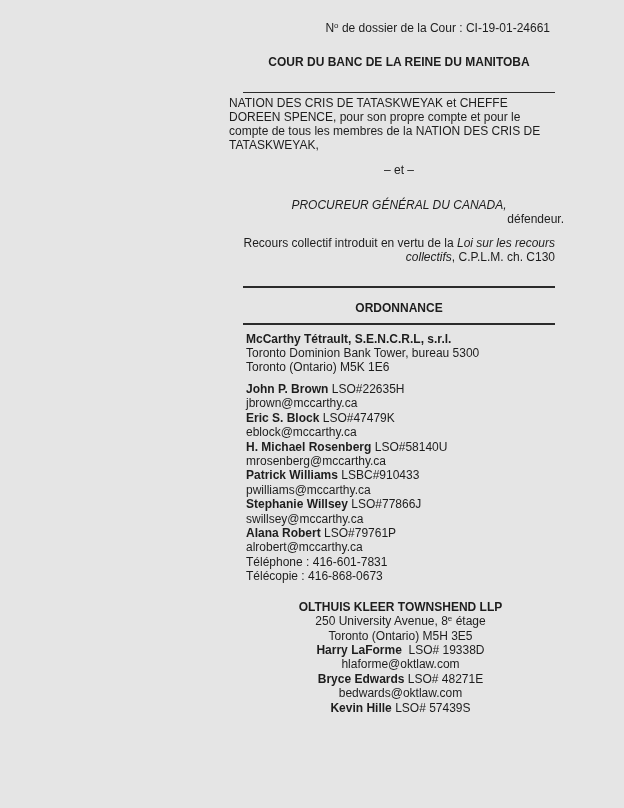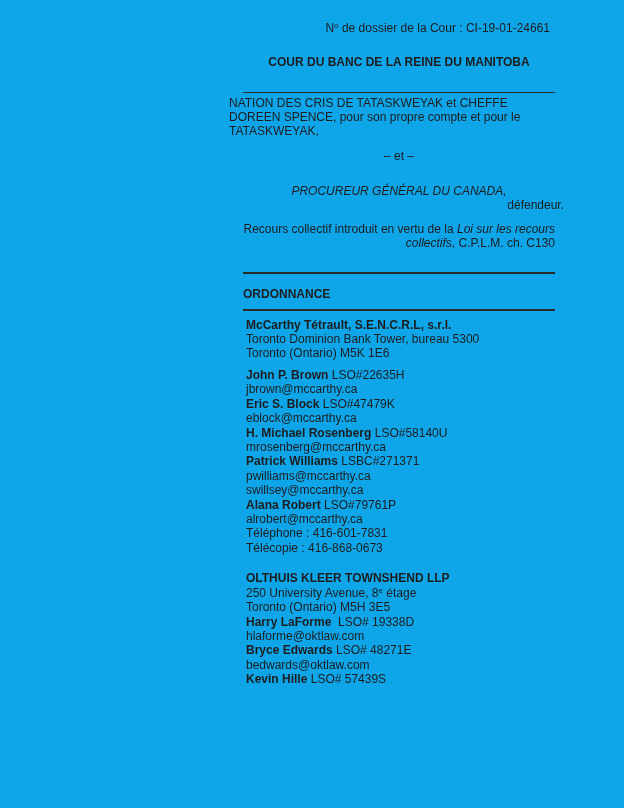--- a/index.html
+++ b/index.html
@@ -1,20 +1,20 @@
 <!DOCTYPE html>
 <html><head>
 <meta charset="utf-8">
 <style>
   html,body { margin:0; padding:0; background:#ffffff; }
   .page {
     position:relative;
     width:624px;
     height:808px;
-    background:#0ea5e9;
+    background:#e5e5e5;
     font-family:"Liberation Sans","DejaVu Sans",sans-serif;
     font-size:12px;
     line-height:14px;
     color:#1d1d1d;
     overflow:hidden;
   }
   .col { position:absolute; left:243px; top:0; width:312px; }
   sup { font-size:8px; line-height:0; vertical-align:4px; }
   .b { font-weight:bold; }
   .docket { margin-top:21px; text-align:right; padding-right:5px; }
@@ -22,43 +22,44 @@
   .hr { height:0; border-top:1.5px solid #2b2b2b; }
   .hr1 { margin-top:23px; }
   .hr2 { margin-top:22px; border-top-width:2px; }
   .hr3 { margin-top:8px; border-top-width:2px; }
   .party { margin:3px -14px 0 -14px; text-align:left; }
   .demandeurs { text-align:right; padding-right:7px; }
   .et { margin-top:11px; text-align:center; }
   .procureur { margin-top:21px; text-align:center;font-style:italic; }
   .defendeur { text-align:right; margin-right:-9px; }
   .recours { margin-top:10px; text-align:right; }
-  .doc-title { margin-top:13px; font-weight:bold; }
+  .doc-title { margin-top:13px; text-align:center; font-weight:bold; }
   .left-block { padding-left:3px; }
   .firm1-head { margin-top:7px; }
   .lawyers { margin-top:8px; line-height:14.4px; }
-  .firm2 { margin-top:16px; line-height:14.4px; }
+  .firm2 { margin-top:16px; line-height:14.4px;text-align:center; }
   .sep { white-space:pre; }
   i { font-style:italic; }
 </style>
 </head>
 <body>
 
 <div class="page">
   <div class="col">
 
     <div class="docket"><span>N</span><sup>o</sup><span> de dossier de la Cour : CI-19-01-24661</span></div>
 
     <div class="court">COUR DU BANC DE LA REINE DU MANITOBA</div>
 
     <div class="hr hr1"></div>
 
     <div class="party">
       <div>NATION DES CRIS DE TATASKWEYAK et CHEFFE</div>
       <div>DOREEN SPENCE, pour son propre compte et pour le</div>
+      <div>compte de tous les membres de la NATION DES CRIS DE</div>
       <div>TATASKWEYAK,</div>
     </div>
 
     <div class="et">– et –</div>
 
     <div class="procureur">PROCUREUR GÉNÉRAL DU CANADA,</div>
     <div class="defendeur">défendeur.</div>
 
     <div class="recours">
       <div><span>Recours collectif introduit en vertu de la </span><i>Loi sur les recours</i></div>
@@ -75,22 +76,23 @@
       <div>Toronto (Ontario) M5K 1E6</div>
     </div>
 
     <div class="left-block lawyers">
       <div><span class="b">John P. Brown</span><span class="sep"> </span><span>LSO#22635H</span></div>
       <div>jbrown@mccarthy.ca</div>
       <div><span class="b">Eric S. Block</span><span class="sep"> </span><span>LSO#47479K</span></div>
       <div>eblock@mccarthy.ca</div>
       <div><span class="b">H. Michael Rosenberg</span><span class="sep"> </span><span>LSO#58140U</span></div>
       <div>mrosenberg@mccarthy.ca</div>
-      <div><span class="b">Patrick Williams</span><span class="sep"> </span><span>LSBC#271371</span></div>
+      <div><span class="b">Patrick Williams</span><span class="sep"> </span><span>LSBC#910433</span></div>
       <div>pwilliams@mccarthy.ca</div>
+      <div><span class="b">Stephanie Willsey</span><span class="sep"> </span><span>LSO#77866J</span></div>
       <div>swillsey@mccarthy.ca</div>
       <div><span class="b">Alana Robert</span><span class="sep"> </span><span>LSO#79761P</span></div>
       <div>alrobert@mccarthy.ca</div>
       <div>Téléphone : 416-601-7831</div>
       <div>Télécopie : 416-868-0673</div>
     </div>
 
     <div class="left-block firm2">
       <div class="b">OLTHUIS KLEER TOWNSHEND LLP</div>
       <div><span>250 University Avenue, 8</span><sup>e</sup><span> étage</span></div>

